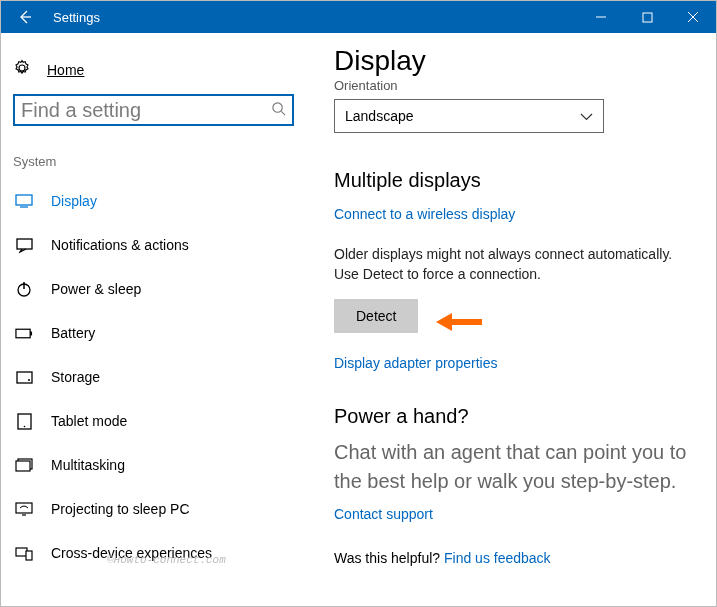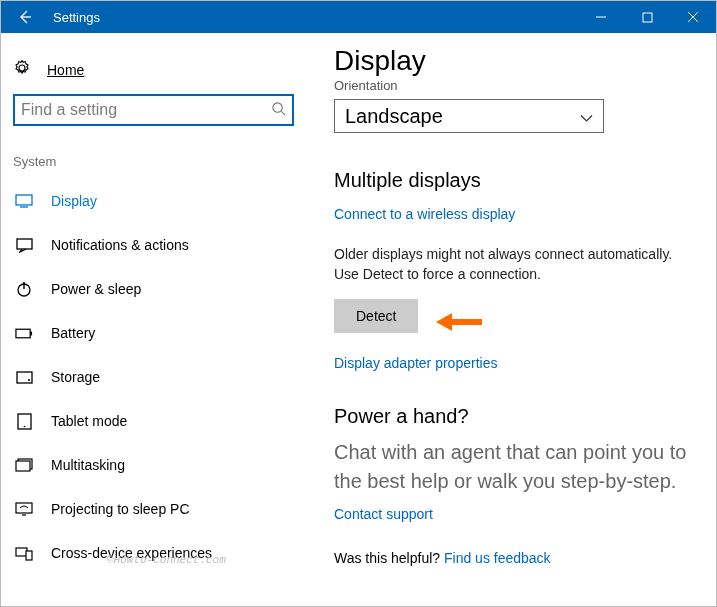--- a/index.html
+++ b/index.html
@@ -8,33 +8,33 @@
   .titlebar .back { width: 48px; height: 32px; display: flex; align-items: center; justify-content: center; }
   .titlebar .title { flex: 0 0 auto; font-size: 13px; padding-left: 4px; }
   .titlebar .spacer { flex: 1; }
   .winctrl { width: 46px; height: 32px; display: flex; align-items: center; justify-content: center; }
   .winctrl svg { stroke: #fff; }
   .body { display: flex; height: calc(100% - 32px); background: #fff; }
   .side { width: 305px; padding: 20px 8px 0 8px; overflow: hidden; }
   .home-row { display: flex; align-items: center; gap: 16px; padding: 6px 4px 14px 4px; }
   .home-row .lbl { font-size: 14px; text-decoration: underline; }
   .search-wrap { position: relative; margin: 0 4px 28px 4px; }
-  .search { width: 100%; height: 32px; border: 2px solid #0063b1; padding: 0 34px 0 6px; font-size: 16px; outline: none; color: #333; }
+  .search { width: 100%; height: 32px; border: 2px solid #0063b1; padding: 0 34px 0 6px; font-size: 20px; outline: none; color: #333; }
   .search::placeholder { color: #7c7c7c; }
   .search-icon { position: absolute; right: 8px; top: 50%; transform: translateY(-50%); }
   .group-label { color: #6d6d6d; font-size: 13px; padding: 0 4px 10px 4px; }
   .navitem { display: flex; align-items: center; gap: 18px; height: 44px; padding: 0 6px; cursor: default; }
   .navitem .ic { width: 18px; display: flex; justify-content: center; color: #000; }
   .navitem .nl { font-size: 14px; color: #000; }
   .navitem.active .nl { color: #0078d7; }
   .navitem.active .ic { color: #0078d7; }
   .main { flex: 1; padding: 6px 28px 0 28px; overflow: hidden; }
   .page-title { font-size: 28px; font-weight: 400; margin: 6px 0 2px 0; }
   .orientation-label { color: #555; font-size: 13px; margin-top: -1px; }
-  .combo { position: relative; width: 270px; height: 34px; border: 1px solid #666; margin-top: 6px; display: flex; align-items: center; padding: 0 10px; font-size: 20px; }
+  .combo { position: relative; width: 270px; height: 34px; border: 1px solid #666; margin-top: 6px; display: flex; align-items: center; padding: 0 10px; font-size: 14px; }
   .combo .chev { position: absolute; right: 10px; top: 50%; transform: translateY(-50%); }
   .section-title { font-size: 20px; font-weight: 500; margin-top: 36px; margin-bottom: 14px; }
   .link { color: #0067c0; font-size: 14px; cursor: pointer; }
   .body-text { font-size: 14px; color: #222; line-height: 1.45; margin-top: 22px; }
   .detect-row { display: flex; align-items: flex-end; gap: 18px; margin-top: 14px; }
   .detect-btn { height: 34px; padding: 0 22px; background: #ccc; border: none; font-size: 14px; cursor: pointer; }
   .arrow-orange { display: inline-flex; align-items: center; }
   .assist-section { margin-top: 34px; }
   .assist-title { font-size: 20px; font-weight: 500; margin-bottom: 10px; }
   .assist-text { font-size: 20px; color: #666; line-height: 1.45; margin-bottom: 10px; }

